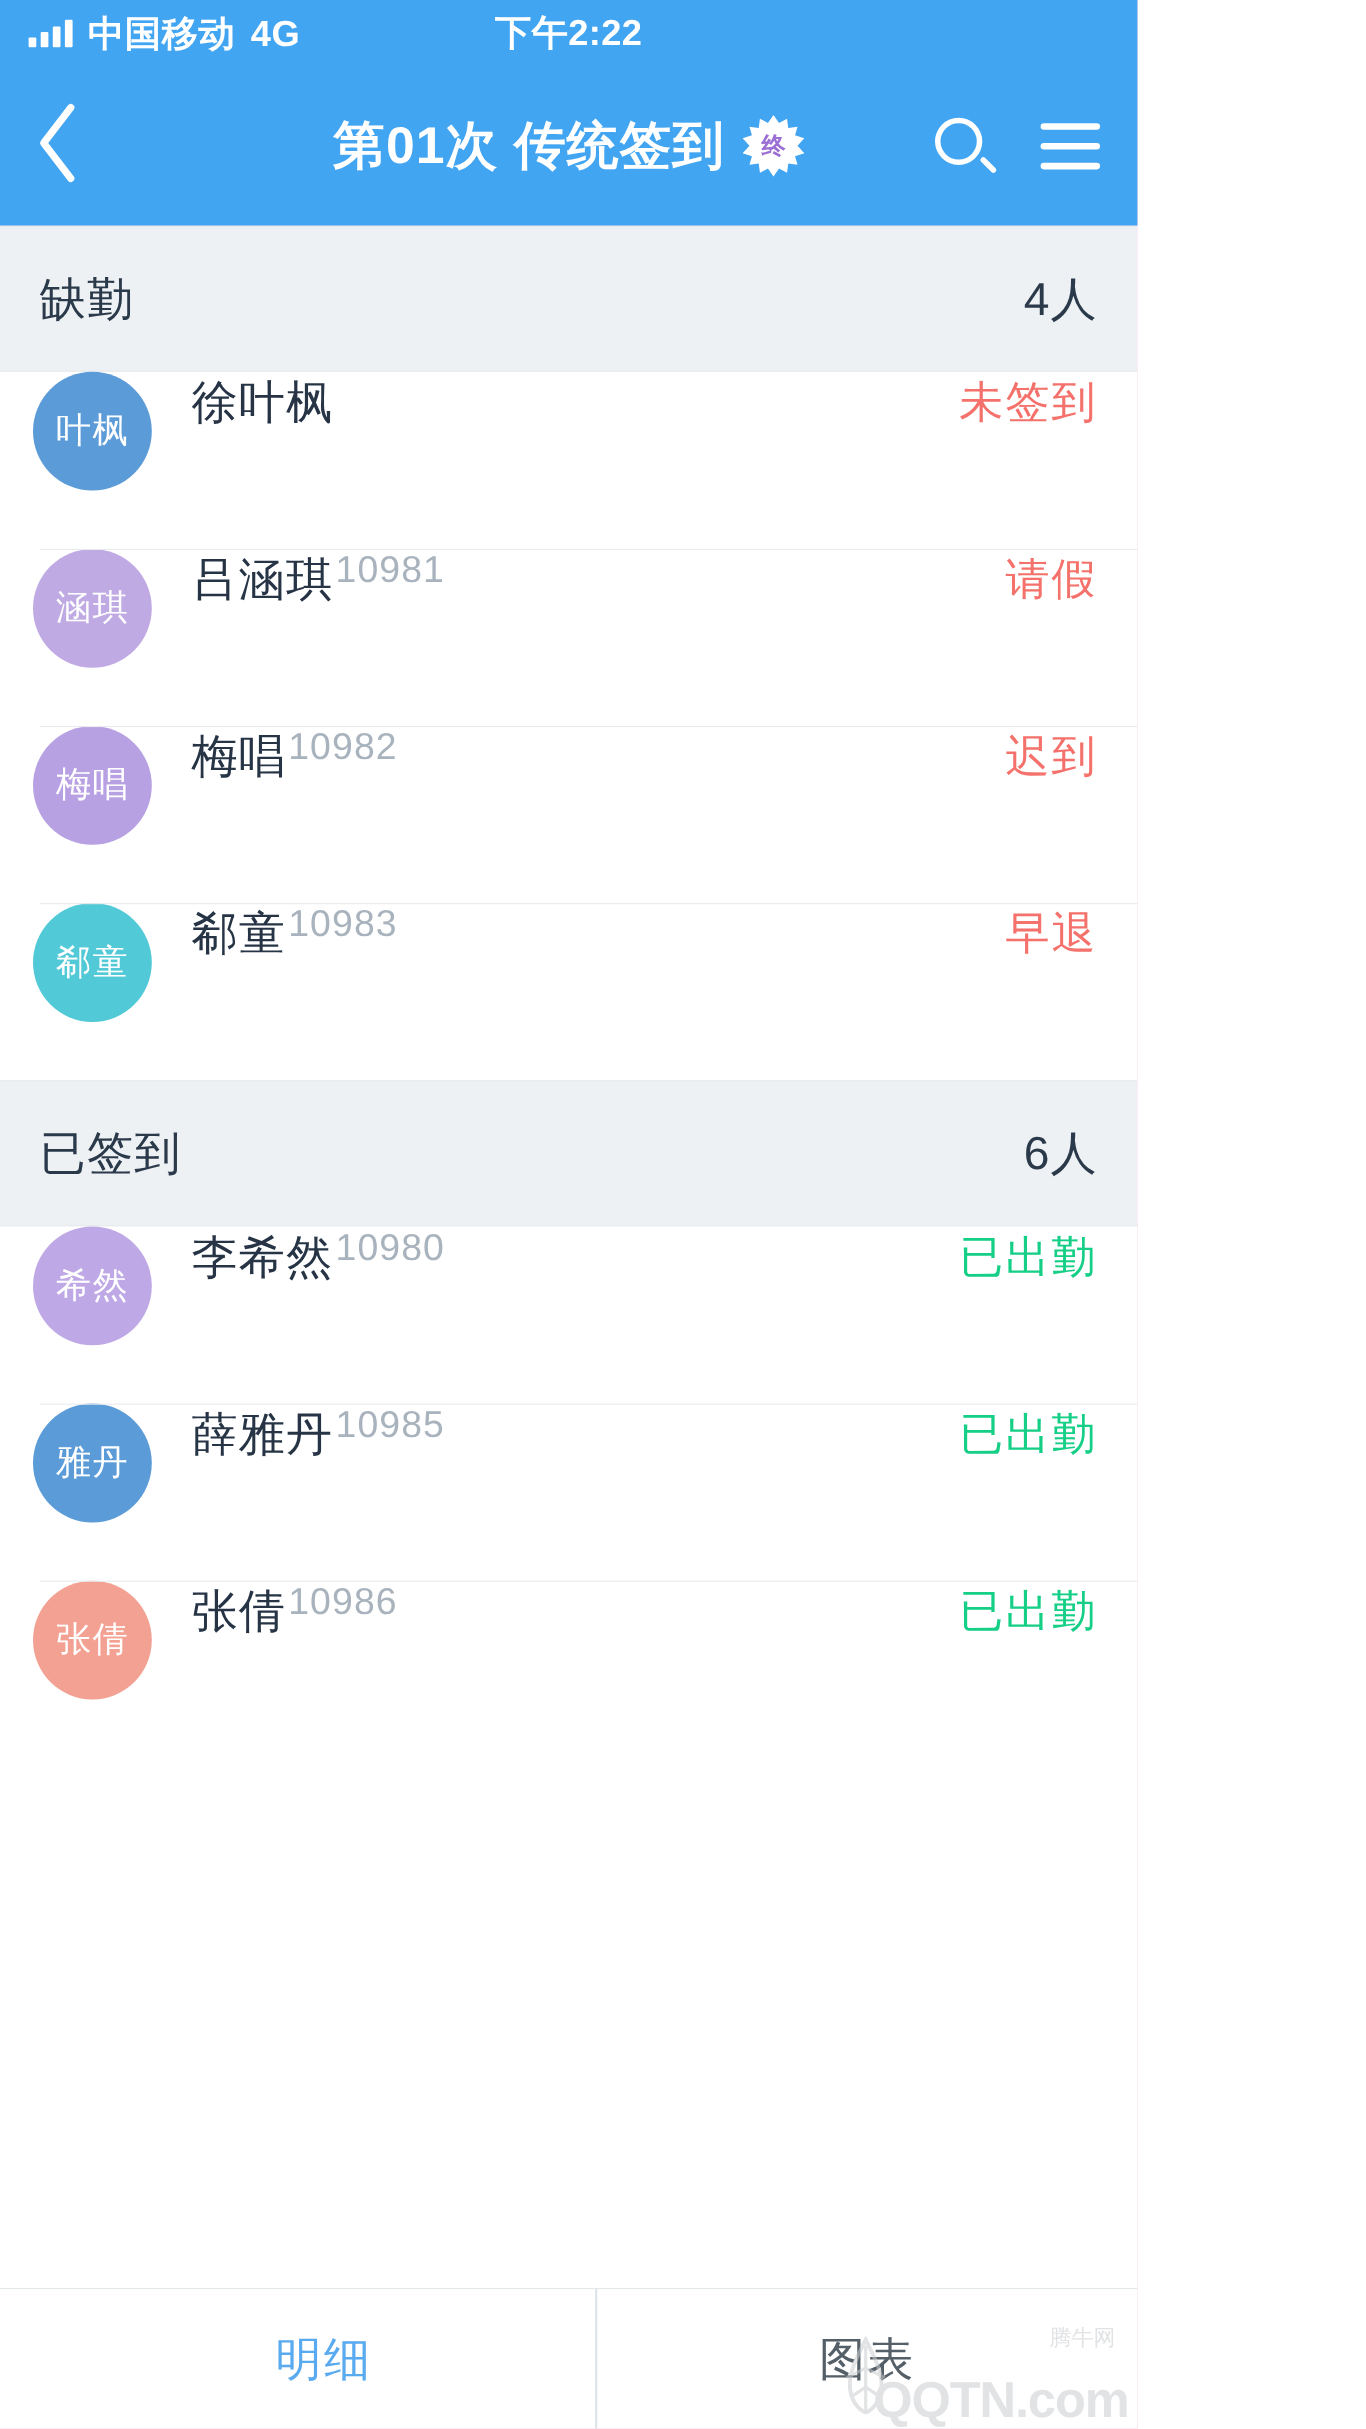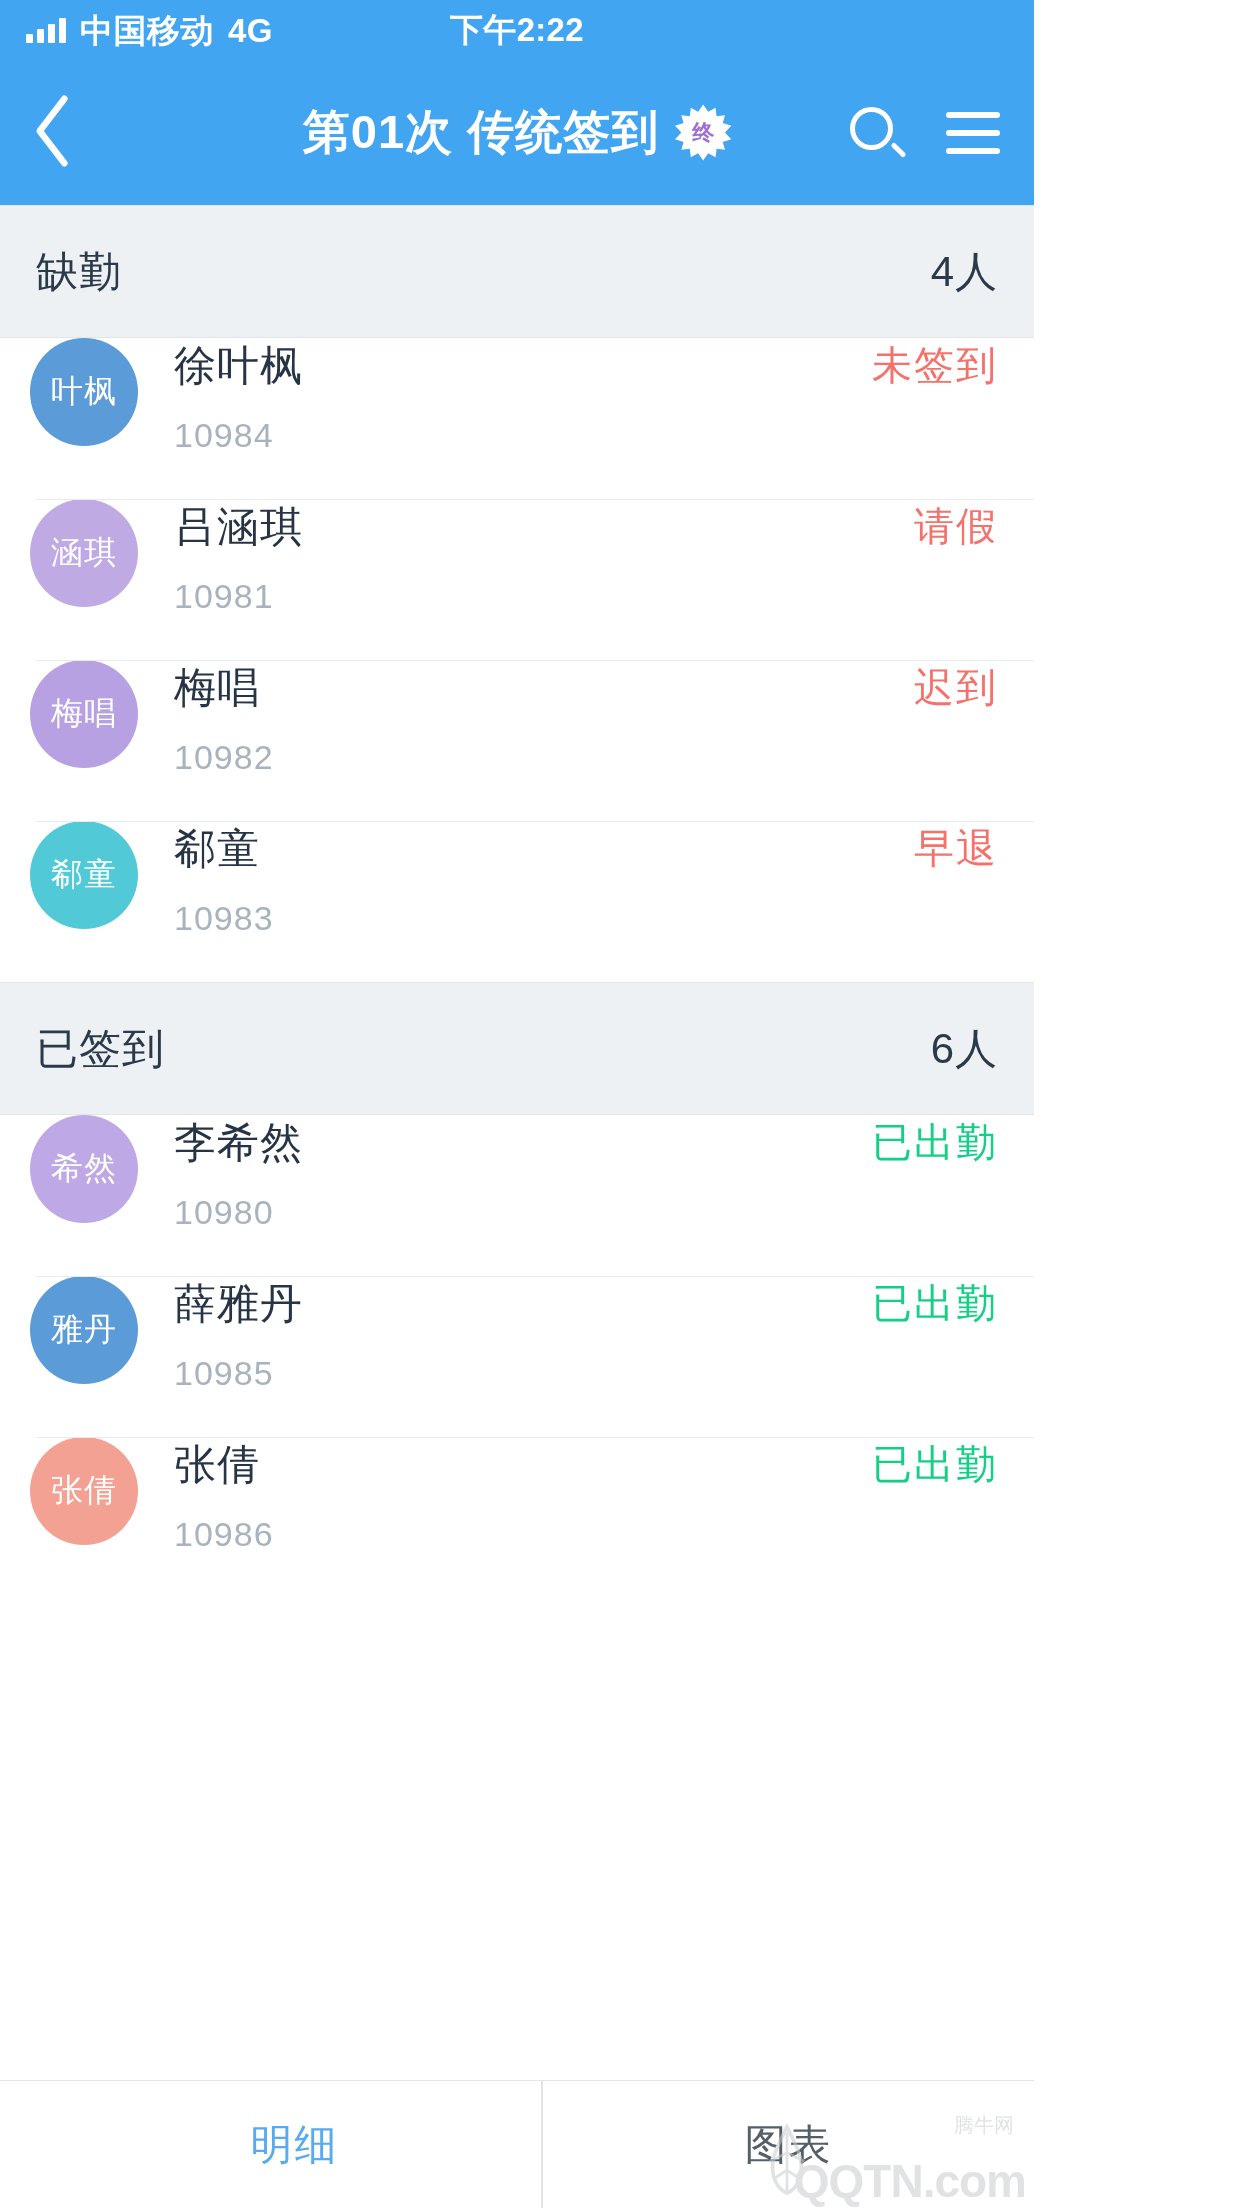--- a/index.html
+++ b/index.html
@@ -88,21 +88,21 @@
     padding:0 36px 0 30px; position:relative;
   }
   .row + .row::before {
     content:""; position:absolute; left:36px; right:0; top:0; height:1px; background:#e8ebee;
   }
   .avatar {
     width:108px; height:108px; border-radius:50%;
     display:flex; align-items:center; justify-content:center;
     color:#fff; font-size:32px; letter-spacing:1px; flex:0 0 108px;
   }
-  .row-main { flex:1 1 auto; padding-left:36px; display:flex; flex-direction:column; gap:22px; }
+  .row-main { flex:1 1 auto; padding-left:36px; display:flex; flex-direction:row; gap:2px; }
   .row-name { font-size:42px; color:#263445; font-weight:400; letter-spacing:1px; }
   .row-id { font-size:34px; color:#a8b3bd; letter-spacing:1px; }
   .row-status { font-size:40px; letter-spacing:2px; white-space:nowrap; }
 
   
   .tabbar {
     flex:0 0 128px; height:128px; background:#fff;
     display:flex; align-items:stretch;
     border-top:1px solid #e3e7ea; position:relative;
   }
@@ -204,21 +204,20 @@
       <span class="section-title">缺勤</span>
       <span class="section-count">4人</span>
     </div>
 
     <div class="row">
       <div class="avatar" style="background: rgb(91, 155, 216);">
         <span>叶枫</span>
       </div>
       <div class="row-main">
         <span class="row-name">徐叶枫</span>
-        <span class="row-id">10984</span>
       </div>
       <span class="row-status" style="color: rgb(244, 114, 107);">未签到</span>
     </div>
 
     <div class="row">
       <div class="avatar" style="background: rgb(192, 170, 228);">
         <span>涵琪</span>
       </div>
       <div class="row-main">
         <span class="row-name">吕涵琪</span>

